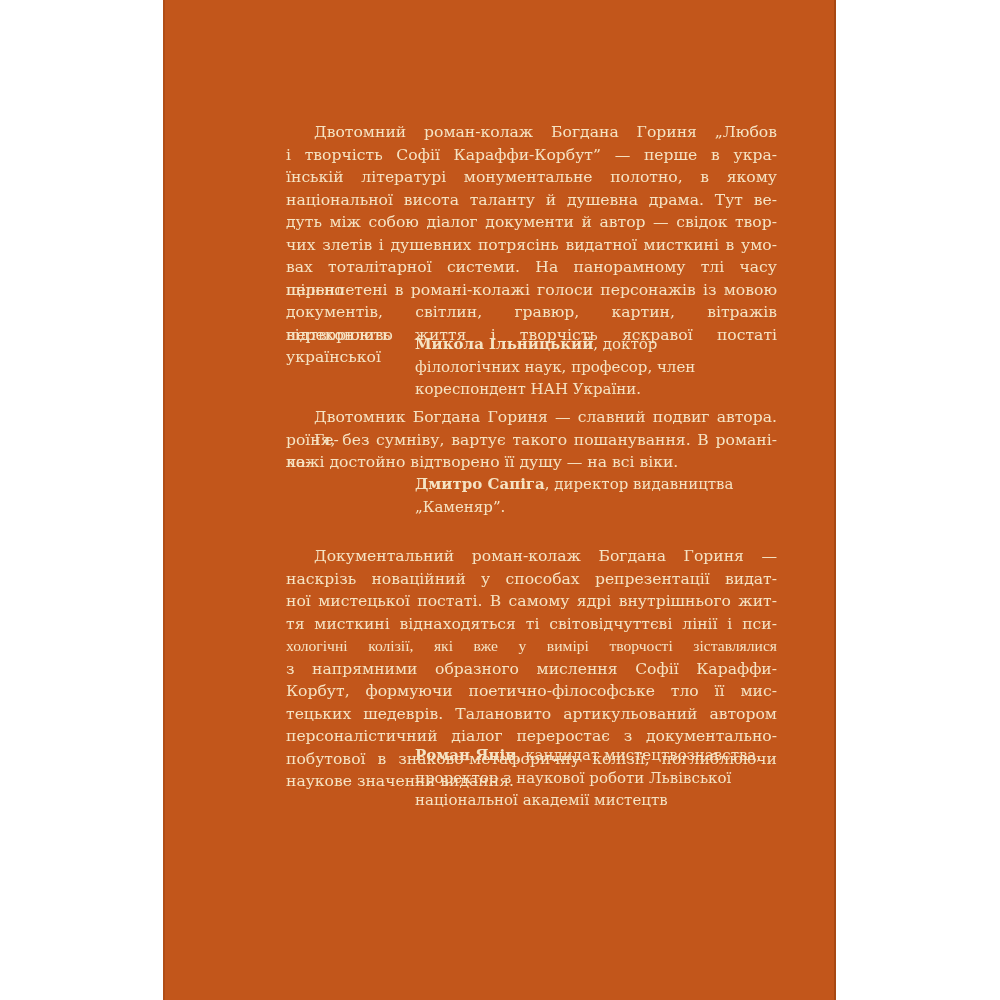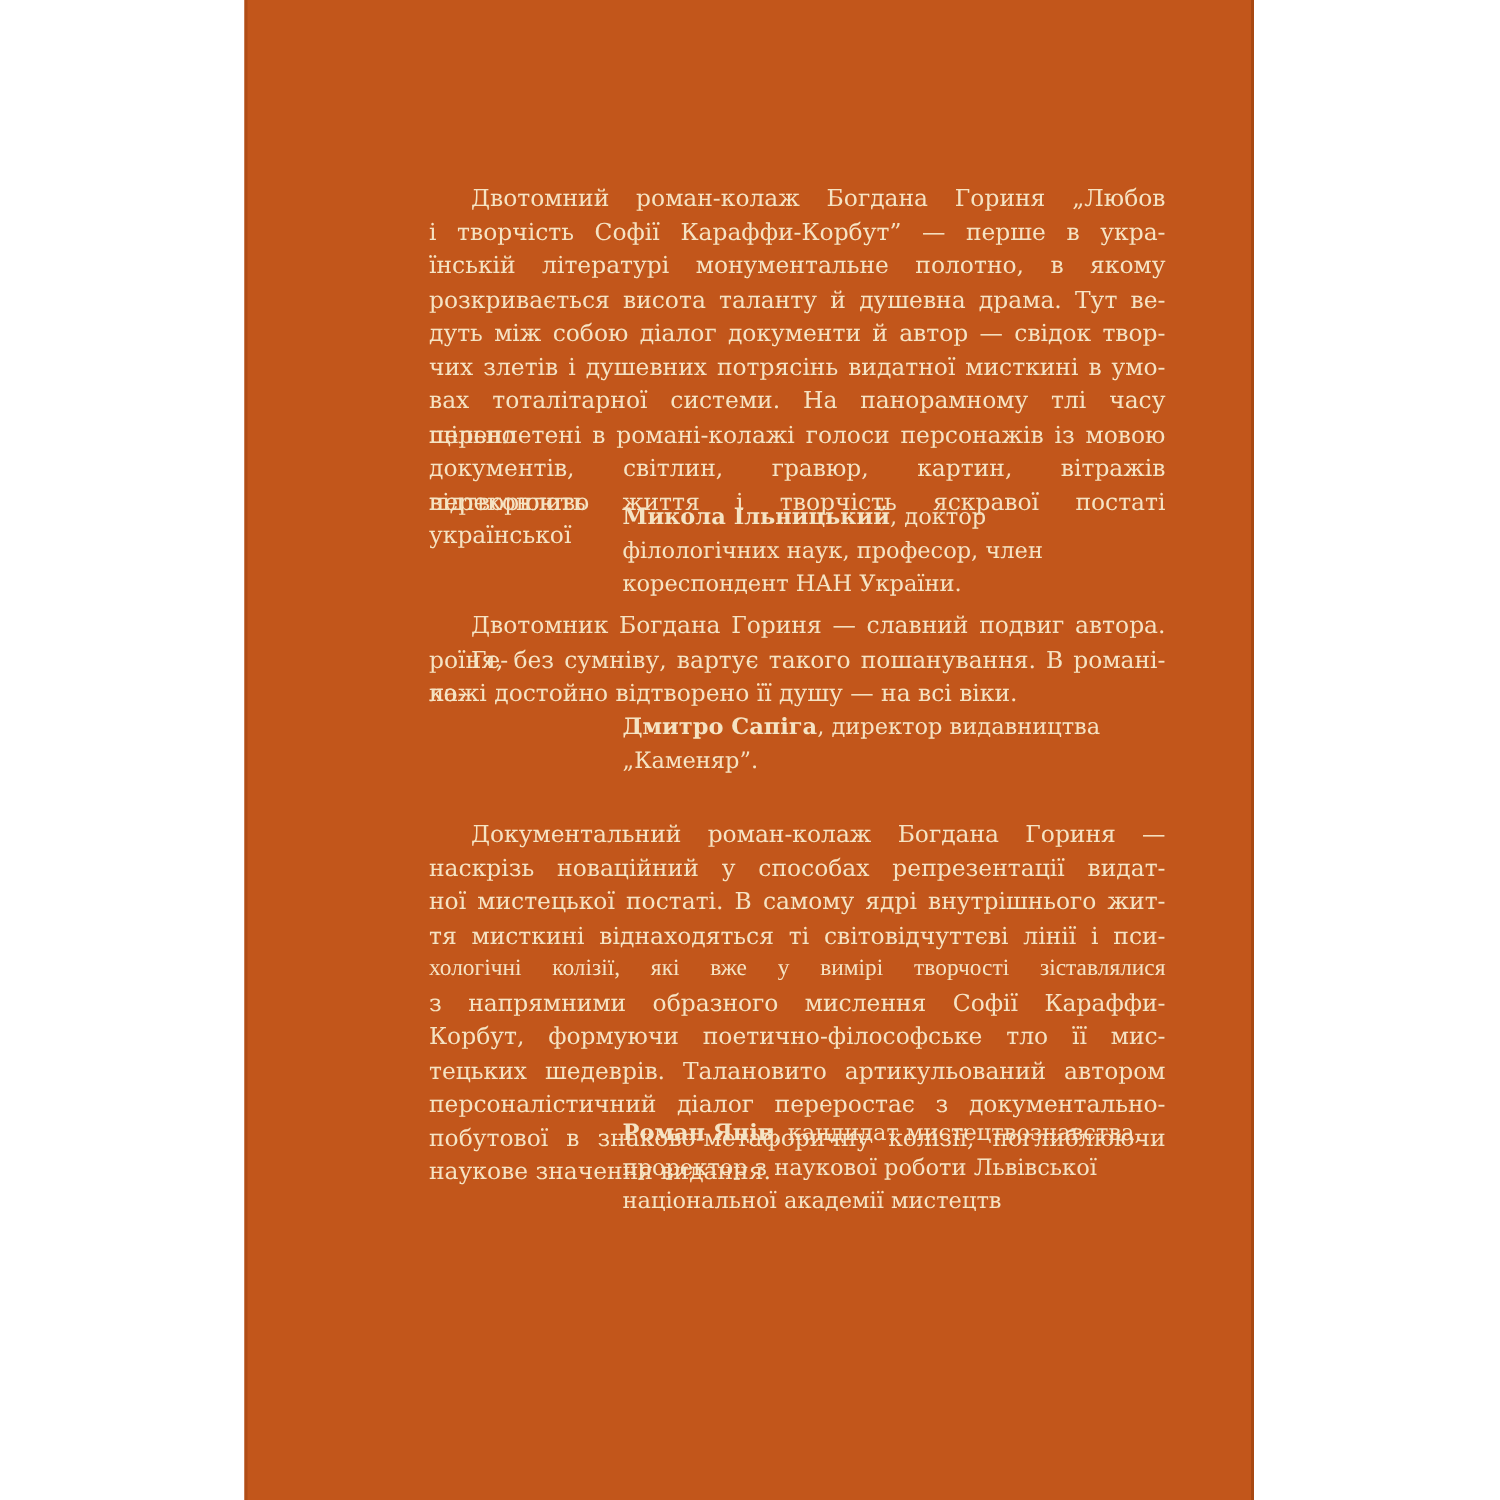--- a/index.html
+++ b/index.html
@@ -40,21 +40,21 @@
   </style>
 </head>
 <body>
 
 <div class="panel"></div>
 
 <div class="col" style="top:121px;">
   <div class="line indent" style="white-space: normal;">Двотомний роман-колаж Богдана Гориня „Любов</div>
   <div class="line" style="white-space: normal;">і творчість Софії Караффи-Корбут” — перше в укра-</div>
   <div class="line" style="white-space: normal;">їнській літературі монументальне полотно, в якому</div>
-  <div class="line" style="white-space: normal;">розкривається висота таланту й душевна драма. Тут ве-</div>
+  <div class="line" style="white-space: normal;">національної висота таланту й душевна драма. Тут ве-</div>
   <div class="line" style="white-space: normal;">дуть між собою діалог документи й автор — свідок твор-</div>
   <div class="line" style="white-space: normal;">чих злетів і душевних потрясінь видатної мисткині в умо-</div>
   <div class="line" style="white-space: normal;">вах тоталітарної системи. На панорамному тлі часу щільно</div>
   <div class="line" style="white-space: normal;">переплетені в романі-колажі голоси персонажів із мовою</div>
   <div class="line" style="white-space: normal;">документів, світлин, гравюр, картин, вітражів переконливо</div>
   <div class="line" style="white-space: normal;">відтворюють життя і творчість яскравої постаті української</div>
 </div>
 <div class="attr" style="top:333px;">
   <div class="line"><b>Микола Ільницький</b><span>, доктор</span></div>
   <div class="line">філологічних наук, професор, член</div>

